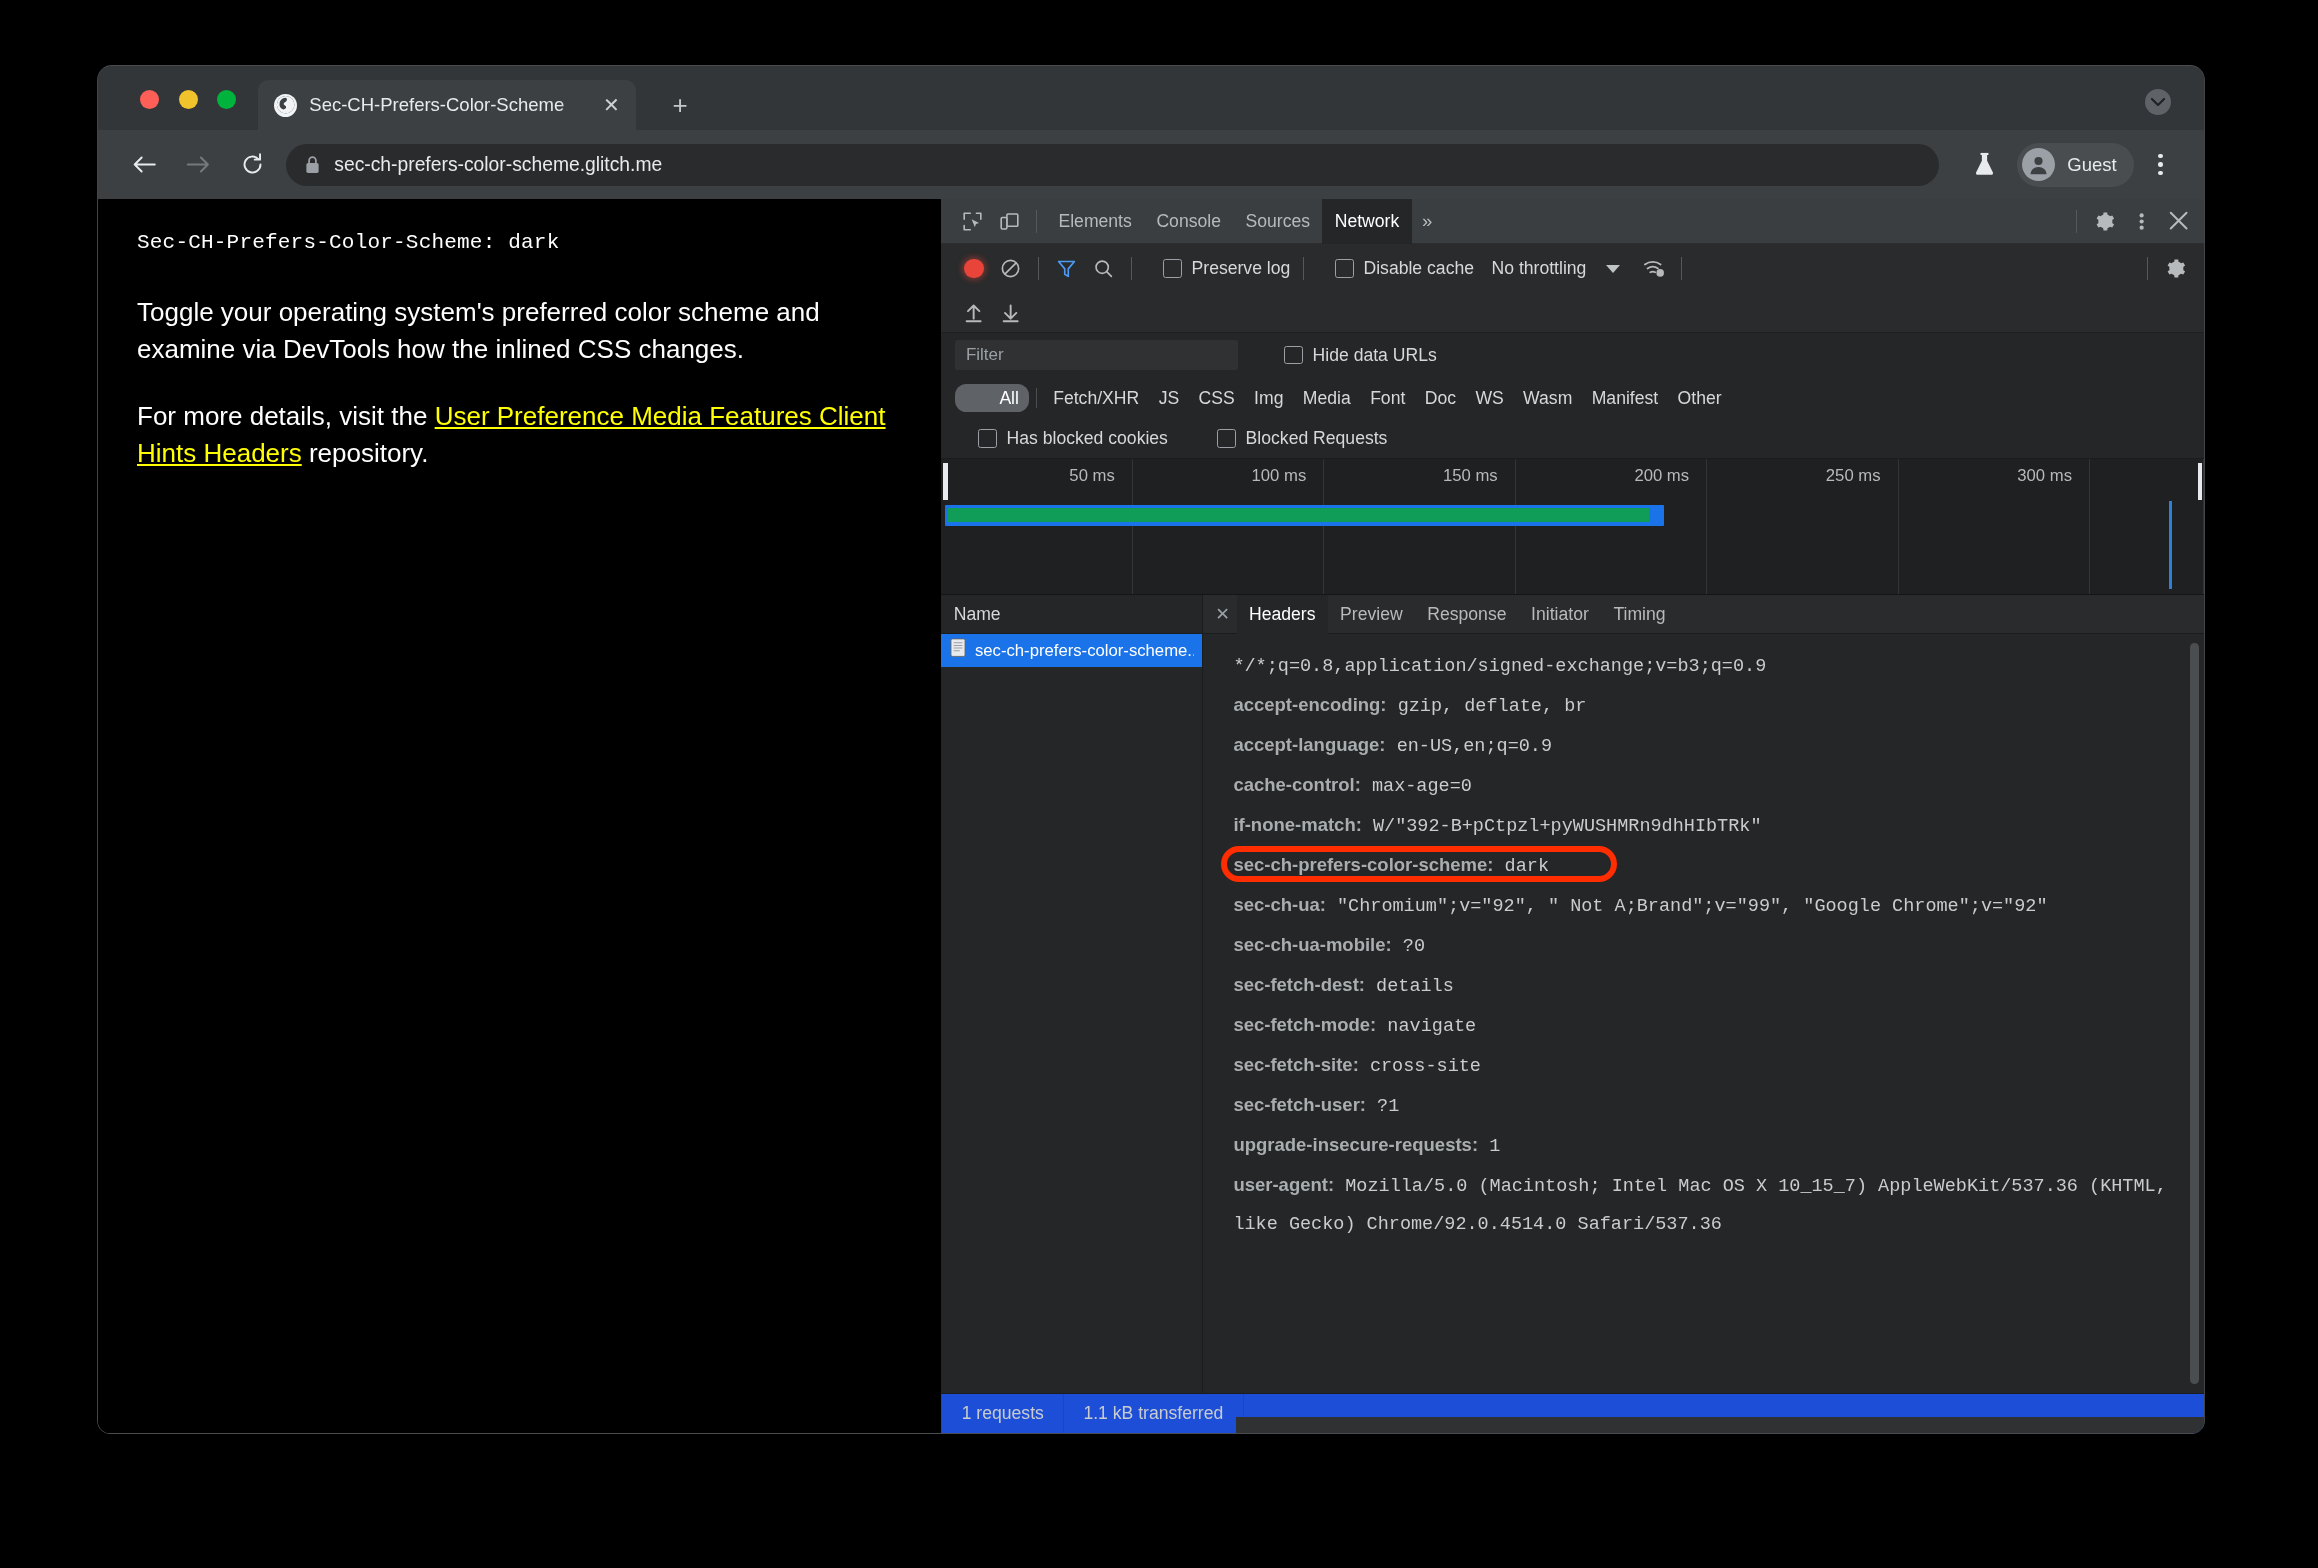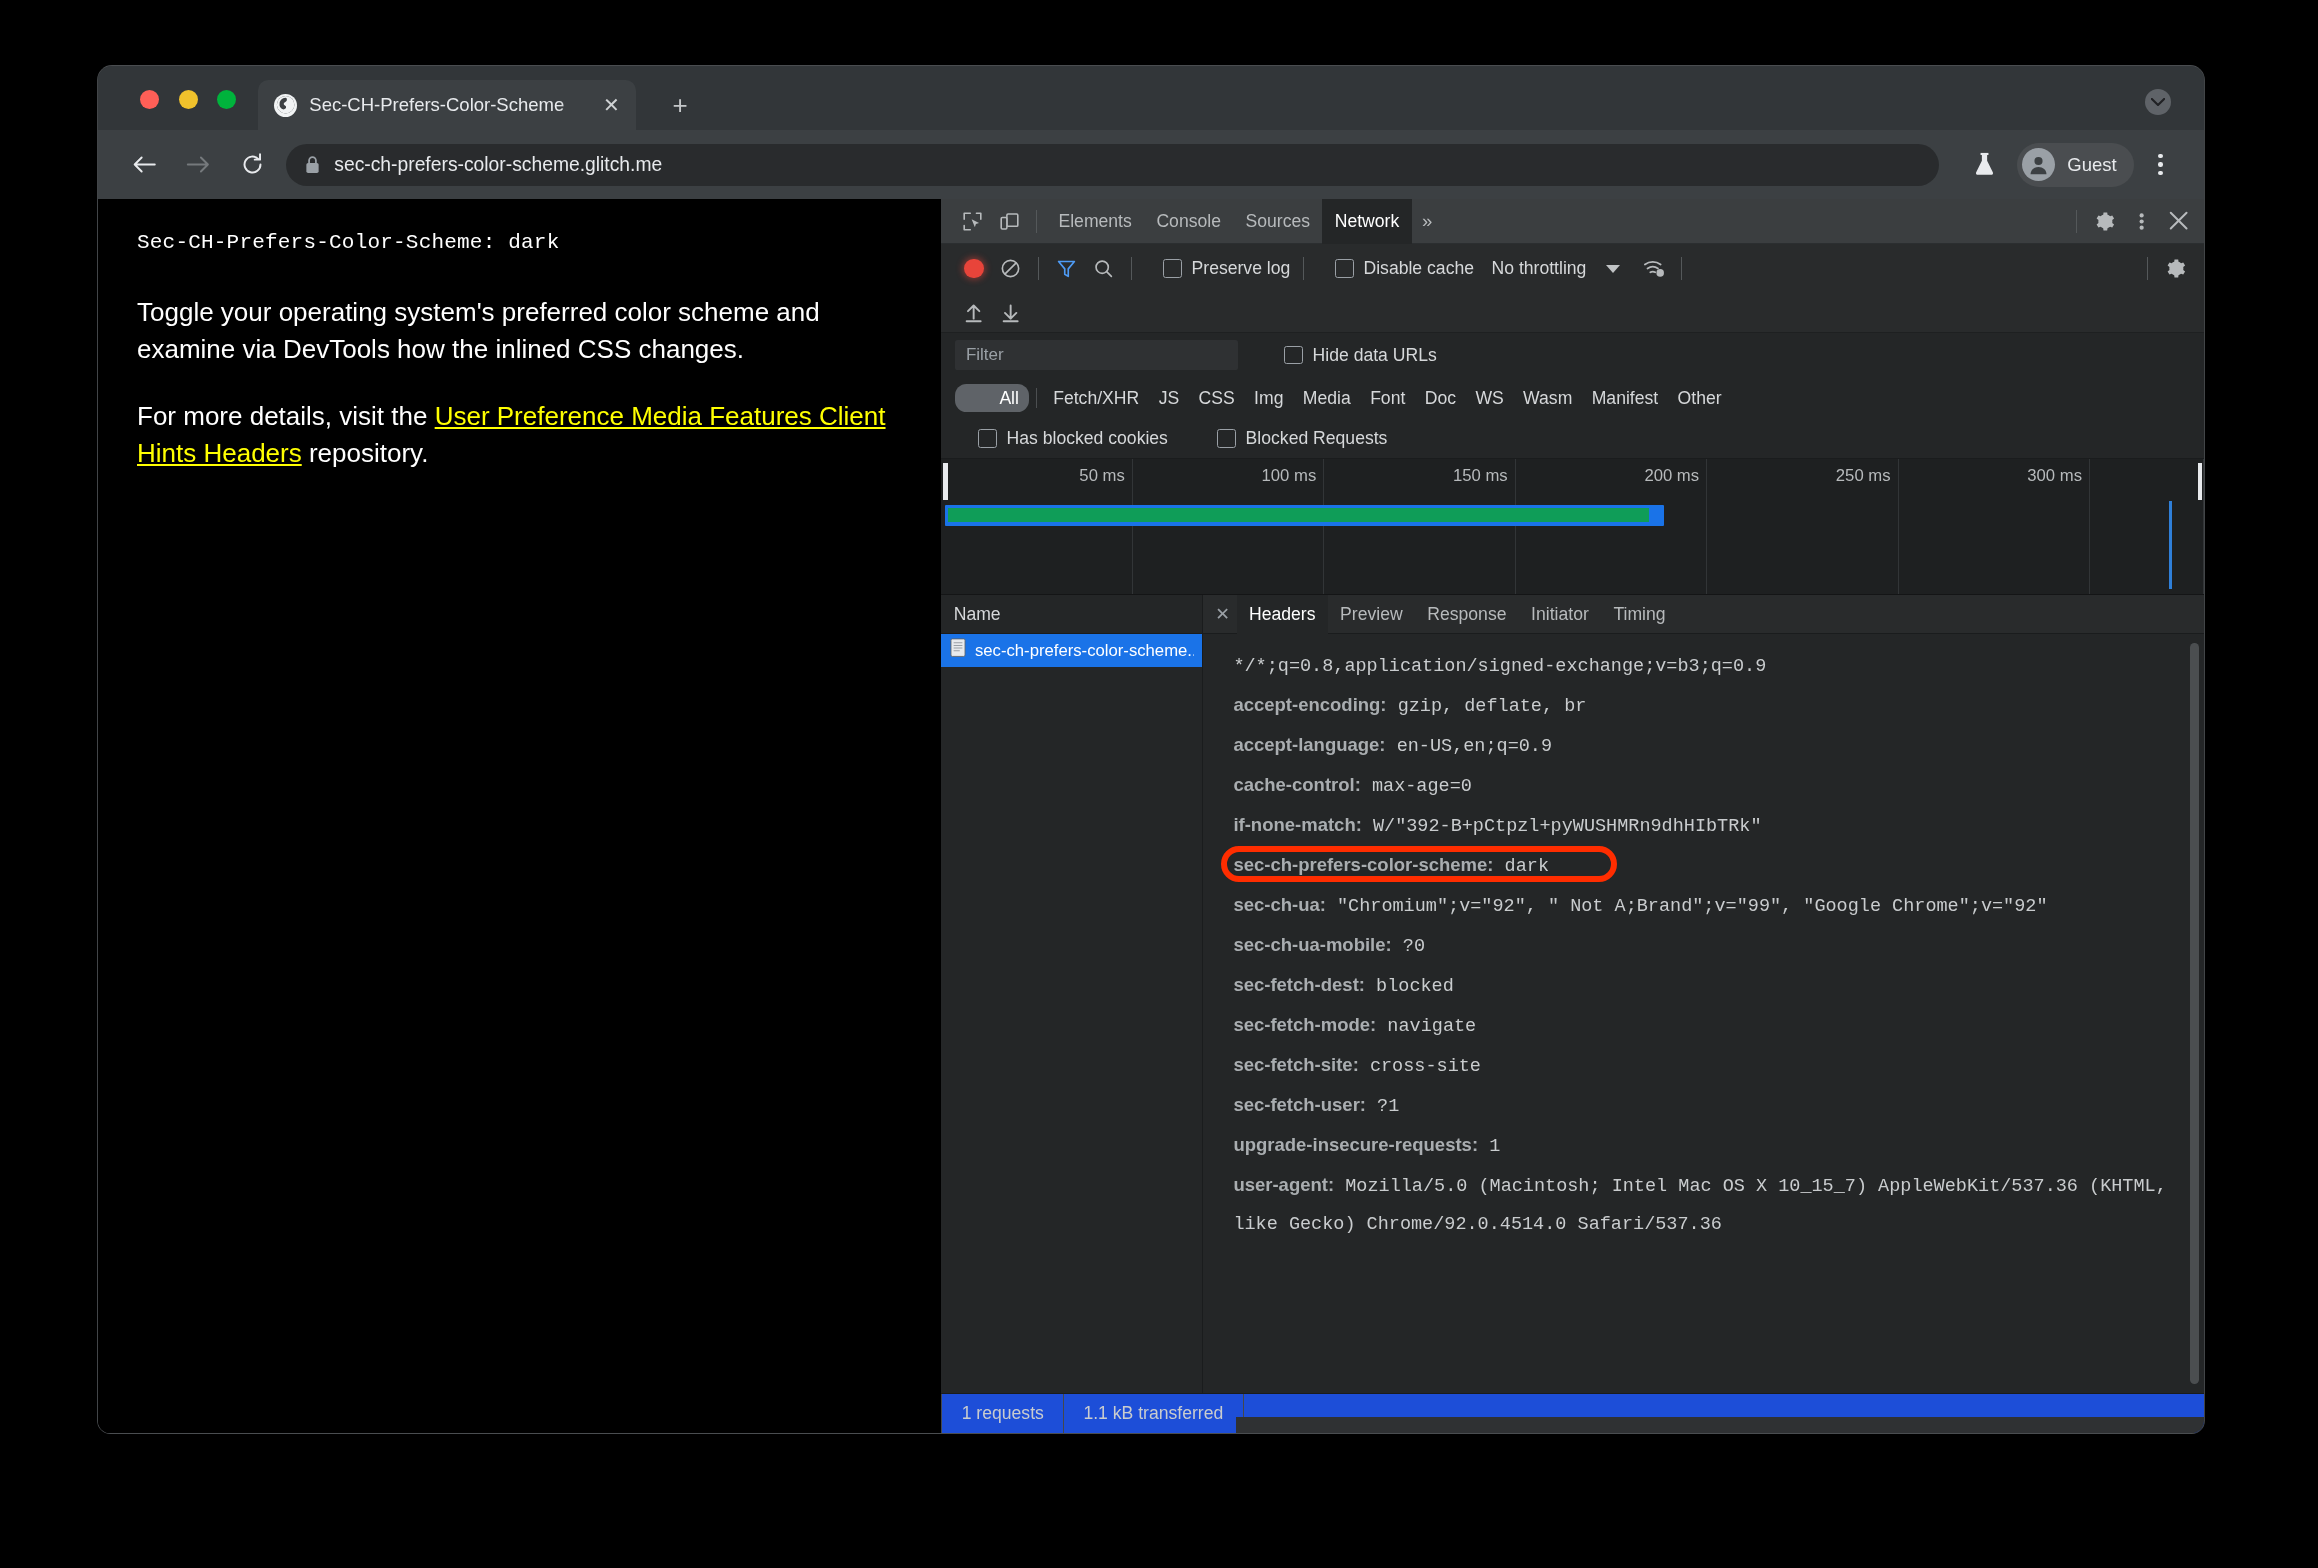--- a/index.html
+++ b/index.html
@@ -268,21 +268,21 @@
     flex: 0 0 auto;
     overflow: hidden;
   }
   .ov-ticks { position: absolute; inset: 0; display: flex; }
   .ov-cell {
     flex: 1 1 0;
     border-right: 0.9px solid #323537;
     position: relative;
   }
   .ov-cell span {
-    position: absolute; right: 7px; top: 7px;
+    position: absolute; right: 17px; top: 7px;
     color: #b7babc; font-size: 16.7px;
   }
   .ov-handle { position: absolute; top: 3.5px; width: 4.4px; height: 37px; background: #e8eaed; }
   .ov-bar-wrap { position: absolute; left: 3.5px; top: 46px; }
   .ov-bar-blue { height: 21px; background: #1a73e8; width: 719px; border-radius: 0.9px; }
   .ov-bar-green { position: absolute; left: 3.5px; top: 2.6px; height: 14px; width: 701px; background: #0f9d58; }
   .ov-rightline { position: absolute; right: 32px; top: 42px; width: 2.6px; height: 88px; background: #2f7fd8; }
 
   
   .dt-main { flex: 1 1 auto; display: flex; min-height: 0; }
@@ -671,21 +671,21 @@
 
           <div class="hdr-body" id="headers-list">
             <div class="hdr-line"><span>*/*;q=0.8,application/signed-exchange;v=b3;q=0.9</span></div>
               <div class="hdr-line"><span class="hdr-name">accept-encoding:</span><span> gzip, deflate, br</span></div>
               <div class="hdr-line"><span class="hdr-name">accept-language:</span><span> en-US,en;q=0.9</span></div>
               <div class="hdr-line"><span class="hdr-name">cache-control:</span><span> max-age=0</span></div>
               <div class="hdr-line"><span class="hdr-name">if-none-match:</span><span> W/"392-B+pCtpzl+pyWUSHMRn9dhHIbTRk"</span></div>
               <div class="hdr-line" id="highlighted-header"><span class="hdr-name">sec-ch-prefers-color-scheme:</span><span> dark</span></div>
               <div class="hdr-line"><span class="hdr-name">sec-ch-ua:</span><span> "Chromium";v="92", " Not A;Brand";v="99", "Google Chrome";v="92"</span></div>
               <div class="hdr-line"><span class="hdr-name">sec-ch-ua-mobile:</span><span> ?0</span></div>
-              <div class="hdr-line"><span class="hdr-name">sec-fetch-dest:</span><span> blocked</span></div>
+              <div class="hdr-line"><span class="hdr-name">sec-fetch-dest:</span><span> details</span></div>
               <div class="hdr-line"><span class="hdr-name">sec-fetch-mode:</span><span> navigate</span></div>
               <div class="hdr-line"><span class="hdr-name">sec-fetch-site:</span><span> cross-site</span></div>
               <div class="hdr-line"><span class="hdr-name">sec-fetch-user:</span><span> ?1</span></div>
               <div class="hdr-line"><span class="hdr-name">upgrade-insecure-requests:</span><span> 1</span></div>
               <div class="hdr-line"><span class="hdr-name">user-agent:</span><span> Mozilla/5.0 (Macintosh; Intel Mac OS X 10_15_7) AppleWebKit/537.36 (KHTML, like Gecko) Chrome/92.0.4514.0 Safari/537.36</span></div>
               <div class="hdr-scroll"></div>
           <div class="highlight-oval" style="left: 17.6px; top: 212px; width: 396px; height: 36px;"></div>
             </div>
         </div>
       </div>

